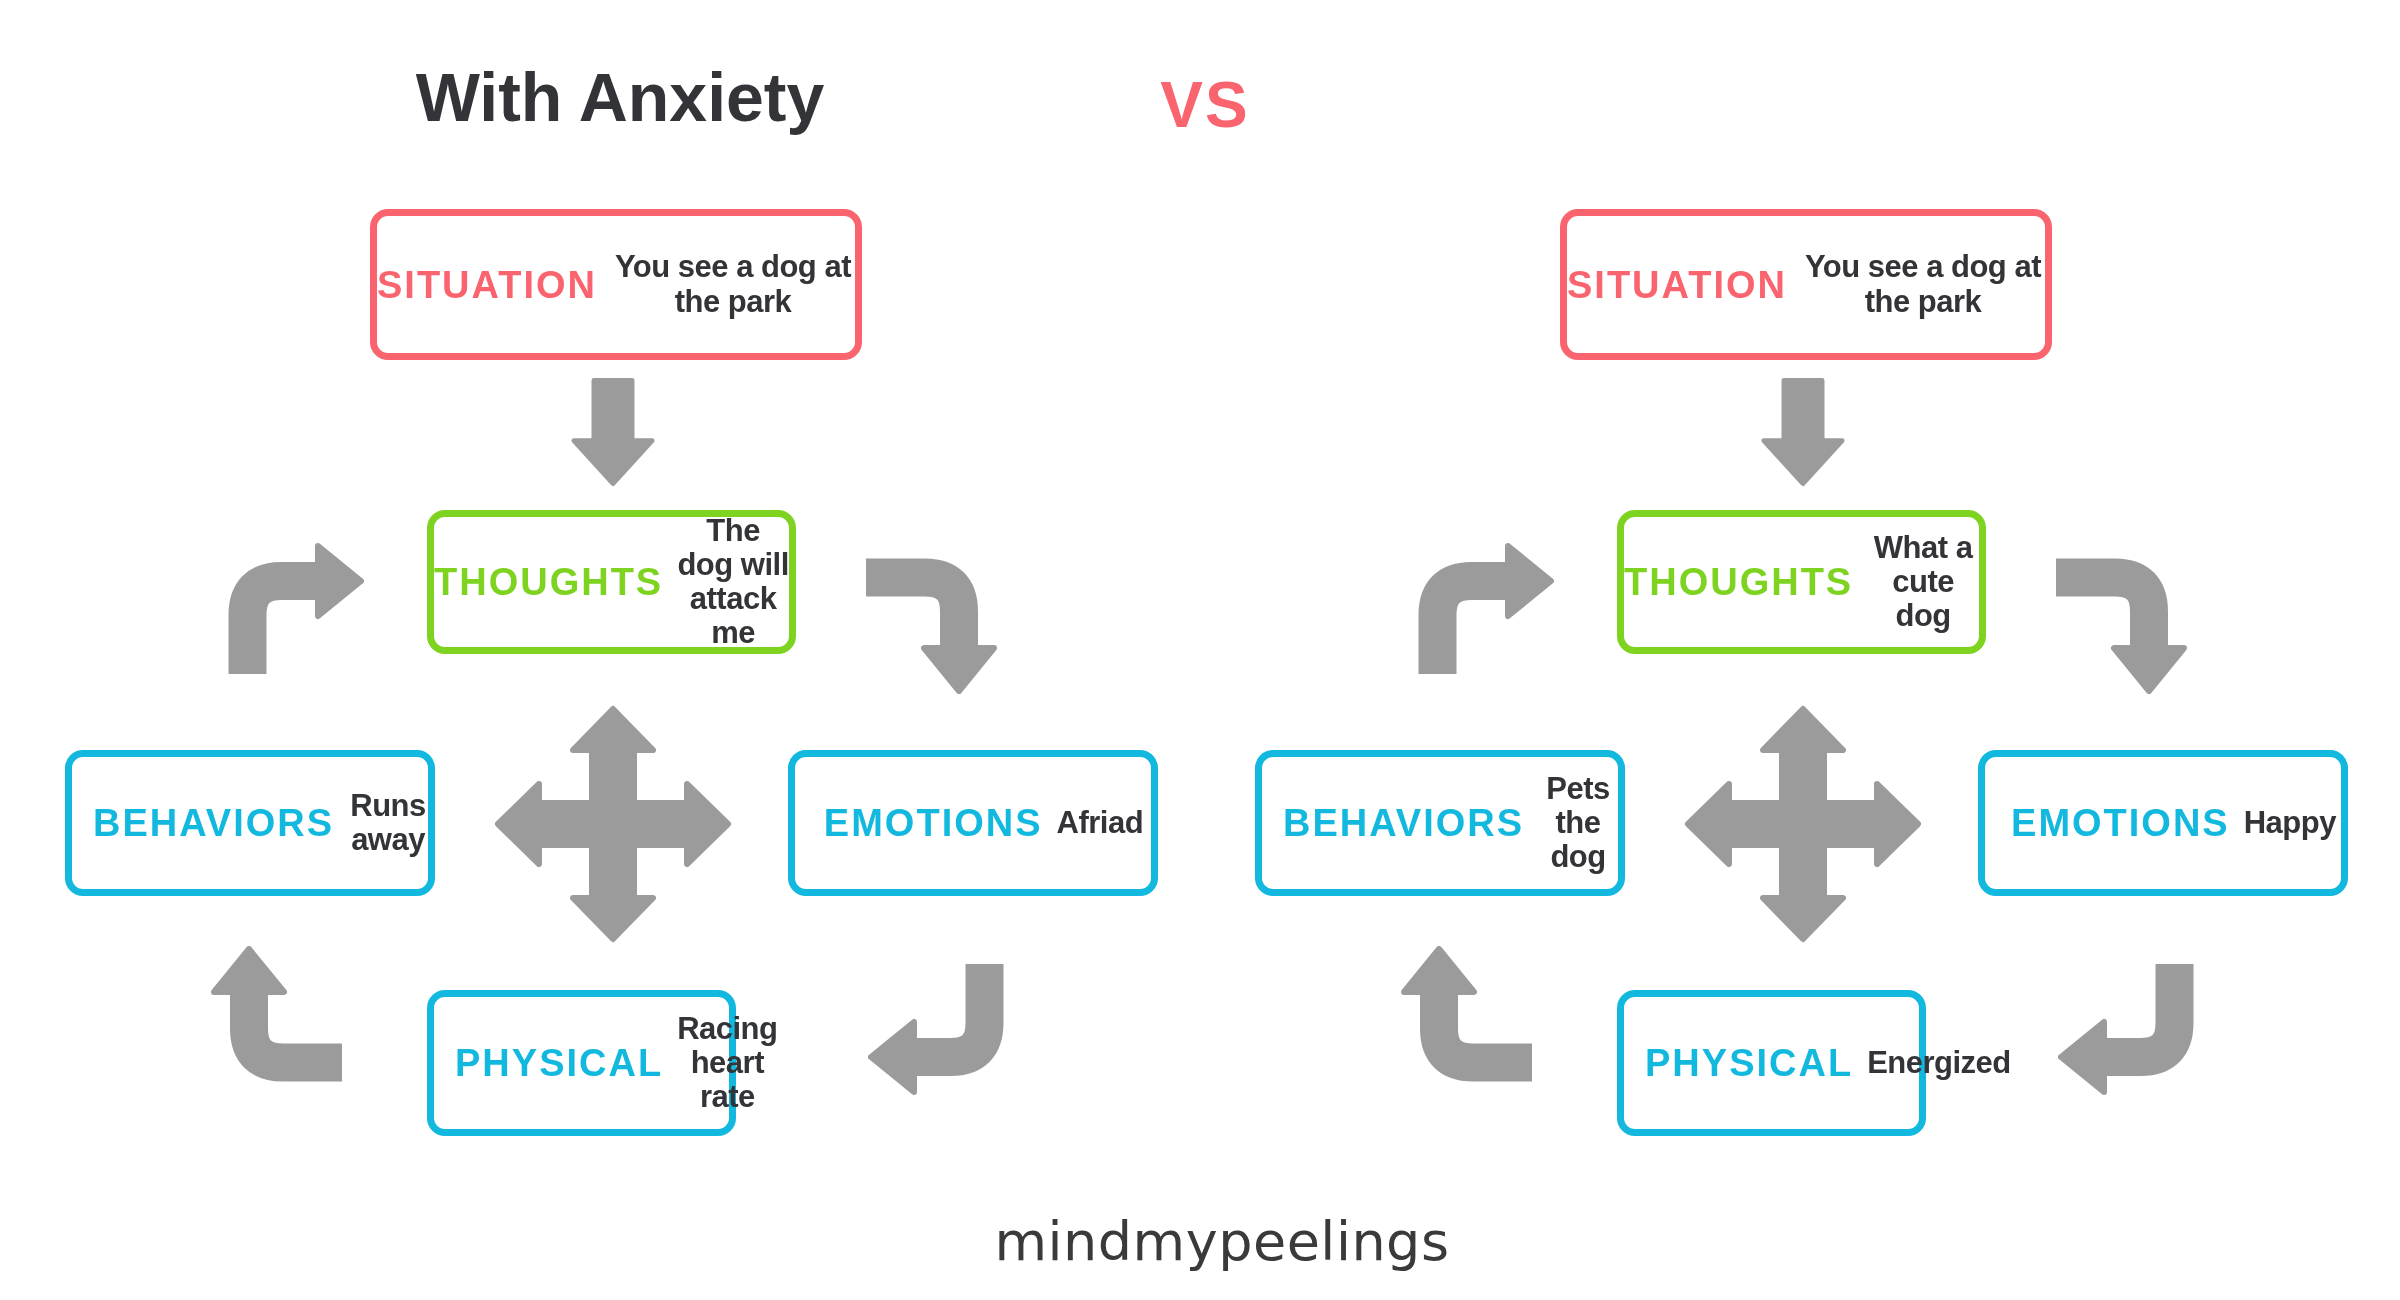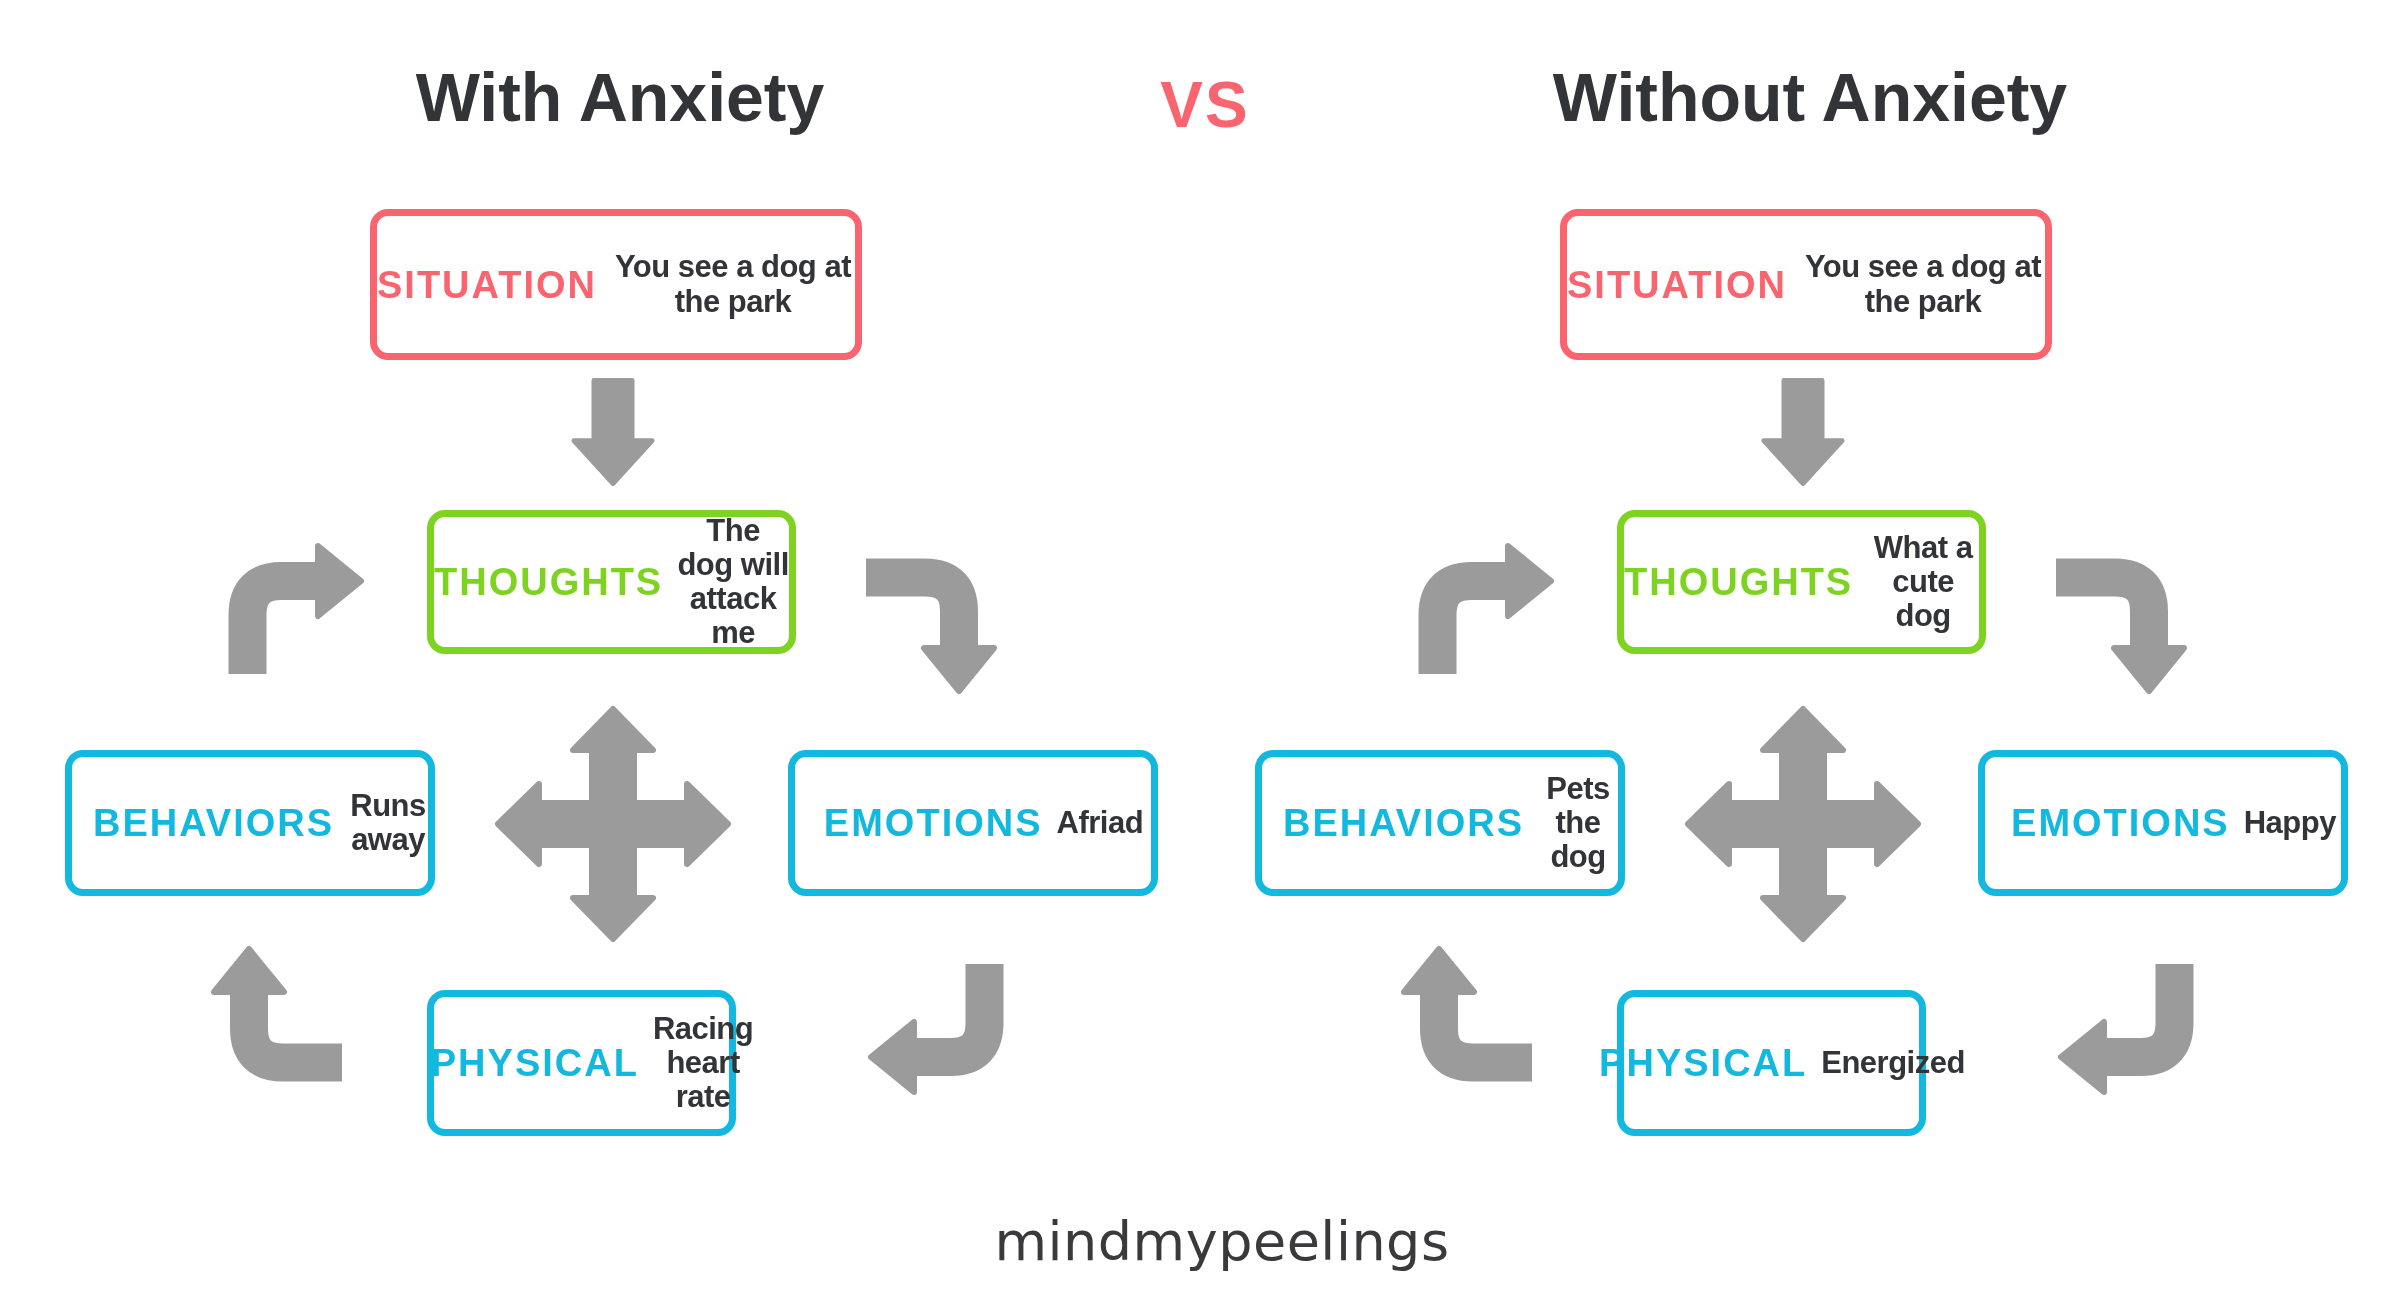--- a/index.html
+++ b/index.html
@@ -36,21 +36,21 @@
   .node.pink  .node-label{color:var(--pink,#F9646F);}
   .node.green .node-label{color:var(--green,#7ED321);}
   .node.cyan  .node-label{color:var(--cyan,#13B8DF);}
   .node-text{font-size:31px;font-weight:bold;color:var(--dark,#333437);letter-spacing:-0.5px;line-height:1.1;}
 
   
   .pos-situation{left:370px;top:209px;width:492px;height:151px;}
   .pos-thoughts {left:427px;top:510px;width:369px;height:144px;}
   .pos-behaviors{left:65px; top:750px;width:370px;height:146px;}
   .pos-emotions {left:788px;top:750px;width:370px;height:146px;}
-  .pos-physical {left:427px;top:990px;width:309px;height:146px;}
+  .pos-physical {left:427px;top:990px;width:309px;height:146px;justify-content:space-between;}
 
   
   .arrow{position:absolute;color:var(--arrow-gray,#9B9B9B);}
   .arrow svg{display:block;width:100%;height:100%;}
   .arr-down {left:570px;top:376px;width:86px;height:112px;}
   .arr-cross{left:493px;top:704px;width:240px;height:240px;}
   .turn{width:136px;height:136px;}
   .arr-tl{left:228px;top:540px;}
   .arr-tr{left:864px;top:558px;}
   .arr-br{left:868px;top:962px;}
@@ -152,21 +152,20 @@
     </div>
 
     <div class="arrow turn arr-br">
       <svg viewBox="0 0 136 136">
           <use href="#sym-turn" xlink:href="#sym-turn"></use>
         </svg>
     </div>
   </div>
 
   <div class="panel" id="panel-right">
-    <div class="panel-title">Without Anxiety</div>
 
     <div class="node pink pos-situation">
       <div class="node-label">SITUATION</div>
       <div class="node-text">You see a dog at the park</div>
     </div>
 
     <div class="arrow arr-down">
       <svg viewBox="0 0 90 114">
           <use href="#sym-down" xlink:href="#sym-down"></use>
         </svg>

